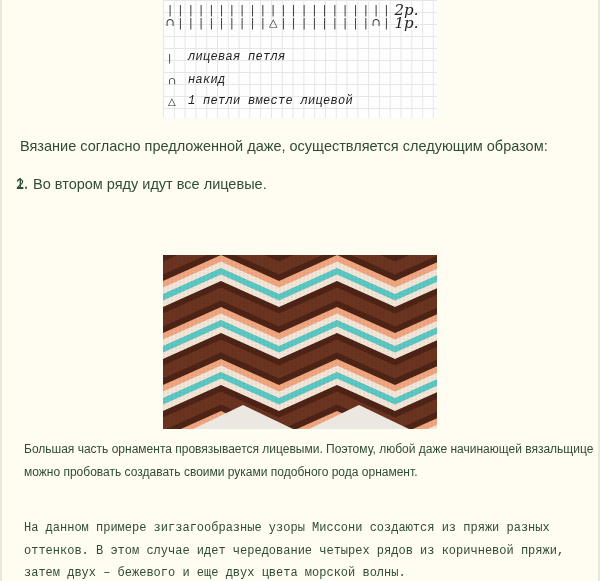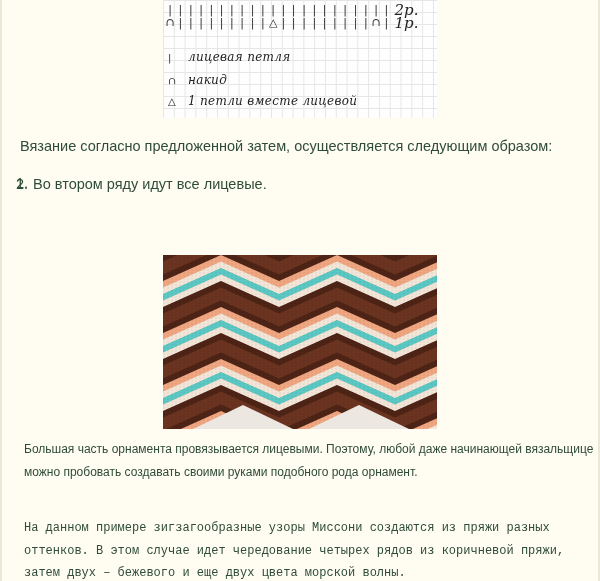--- a/index.html
+++ b/index.html
@@ -27,21 +27,21 @@
     position: absolute; left: 2px; height: 12px; display: flex; align-items: center;
     font-family: "DejaVu Serif", serif; font-size: 11px; color: #222;
   }
   .scheme-row .cell { width: 10.3px; text-align: center; line-height: 12px; font-style: italic; }
   .scheme-row .row-label { margin-left: 3px; font-size: 15px; font-style: italic; }
   .legend-row {
     position: absolute; left: 5px; display: flex; align-items: center;
     font-family: "DejaVu Serif", serif; color: #222; font-size: 11px;
   }
   .legend-row .sym { width: 20px; font-style: normal; font-size: 10px; }
-  .legend-row .desc { font-style: italic; font-size: 12px; letter-spacing: 0.3px; }
+  .legend-row .desc { font-style: italic; font-size: 12px; letter-spacing: 0.3px; font-family: Liberation Mono, monospace; }
 
   
   .intro {
     position: absolute; left: 20px; top: 136px; width: 570px;
     font-size: 14.5px; line-height: 20px;
   }
   .steps {
     position: absolute; left: 16px; top: 173px; width: 560px;
     font-size: 14.5px; line-height: 21px; margin: 0; padding: 0; list-style: none;
   }
@@ -127,21 +127,21 @@
   <div class="legend-row" style="top:73px;">
     <span class="sym">∩</span>
     <span class="desc">накид</span>
   </div>
   <div class="legend-row" style="top:94px;">
     <span class="sym">△</span>
     <span class="desc">1 петли вместе лицевой</span>
   </div>
 </div>
 
-<div class="intro">Вязание согласно предложенной затем, осуществляется следующим образом:</div>
+<div class="intro">Вязание согласно предложенной даже, осуществляется следующим образом:</div>
 
 <ol class="steps">
   <li>
     <span class="num">1.</span>
   </li>
   <li>
     <span class="num">2.</span>
     <span>Во втором ряду идут все лицевые.</span>
   </li>
 </ol>

